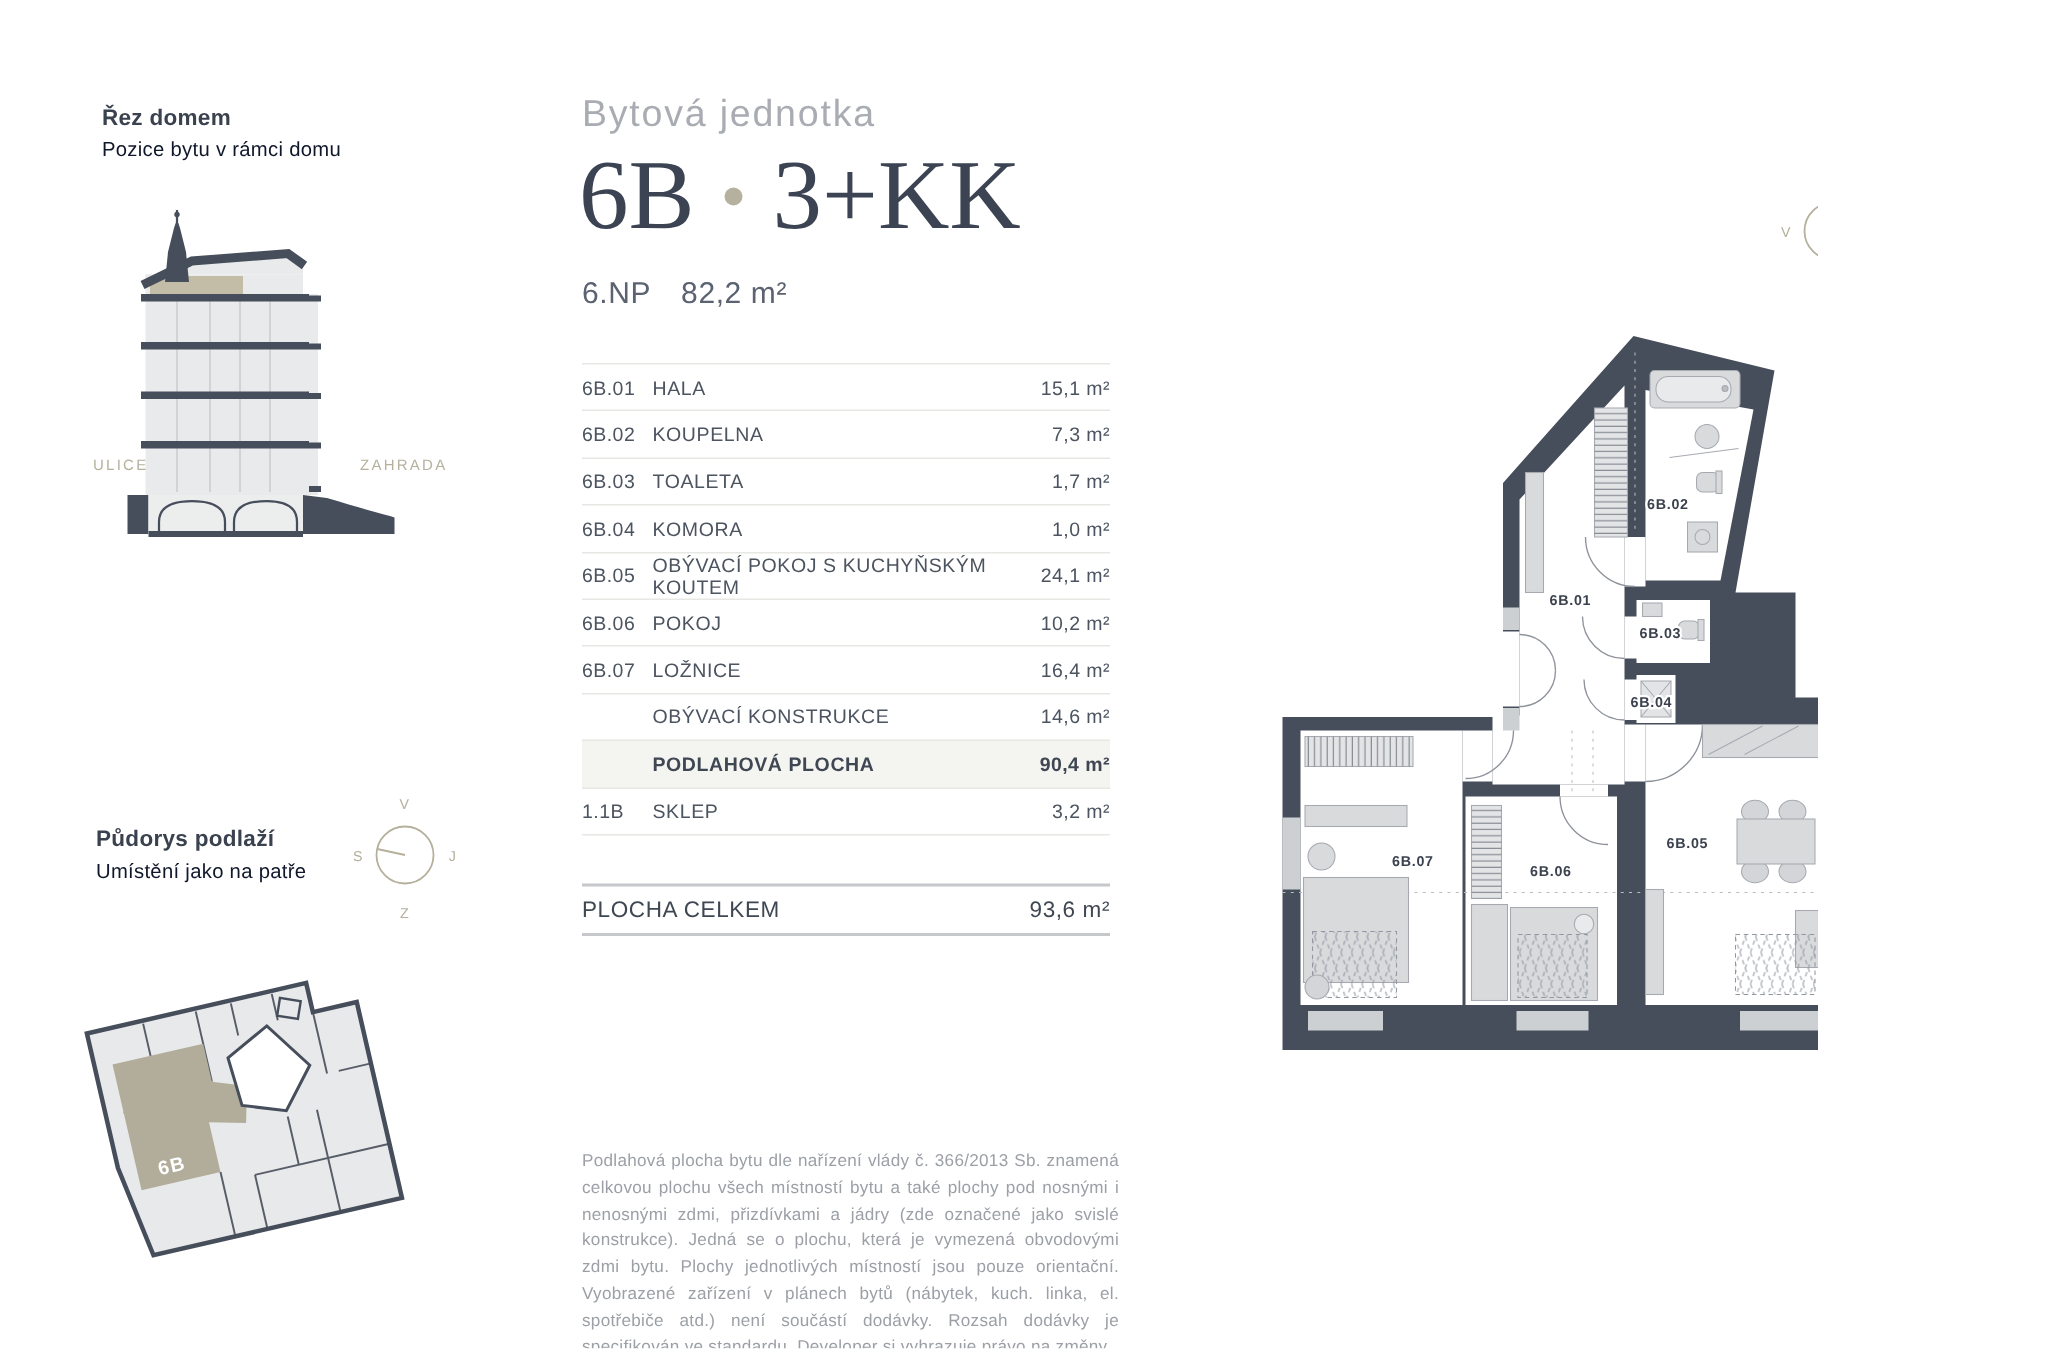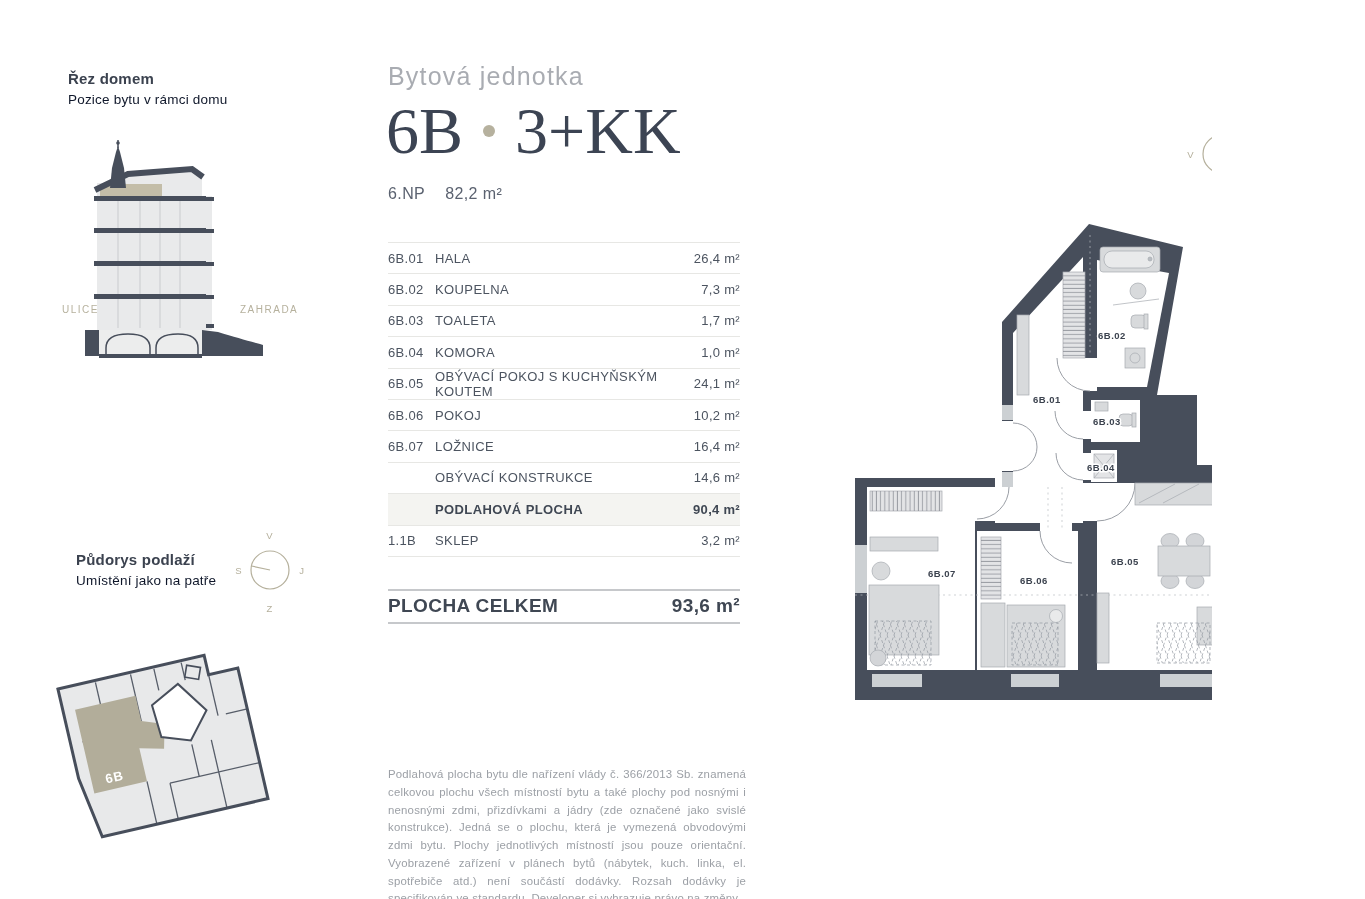--- a/index.html
+++ b/index.html
@@ -7,32 +7,32 @@
         font-family:"Liberation Sans",sans-serif;color:#3e4653;}
   .abs{position:absolute;}
   
   .panel-title{font-size:15px;font-weight:bold;color:#3b424f;letter-spacing:.2px;}
   .panel-sub{font-size:13.5px;color:#0f172a;margin-top:5px;letter-spacing:.2px;}
   
   .eyebrow{font-size:25px;color:#a9acb2;letter-spacing:1.2px;}
   .big-title{display:flex;align-items:center;font-family:"Liberation Serif",serif;
              font-size:66px;color:#3c4453;line-height:1;}
   .big-title .dot{width:12px;height:12px;border-radius:50%;background:#b6b19e;margin:0 20px;}
-  .floor-line{display:flex;gap:20px;font-size:16px;color:#5b6270;letter-spacing:.4px;}
+  .floor-line{display:flex;gap:20px;font-size:20px;color:#5b6270;letter-spacing:.4px;}
   
   .table{width:352px;font-size:13px;color:#4c5460;}
   .trow{display:flex;align-items:center;height:30.4px;border-bottom:1px solid #e7e7e4;letter-spacing:.3px;}
   .trow:first-child{border-top:1px solid #e7e7e4;}
   .tcode{width:47px;flex:none;}
   .tname{flex:1;letter-spacing:.4px;}
   .tval{flex:none;text-align:right;}
   .trow.subtotal{font-weight:bold;background:#f4f4f1;color:#3f4753;}
   .total-row{display:flex;align-items:center;height:31px;margin-top:32px;
              border-top:2px solid #c6c8cb;border-bottom:2px solid #c6c8cb;
-             font-weight:bold;font-size:19px;color:#3f4753;letter-spacing:.4px;}
+             font-weight:normal;font-size:15px;color:#3f4753;letter-spacing:.4px;}
   .total-row .tname{flex:1;}
   
   .disclaimer{width:358px;font-size:11.4px;line-height:1.56;color:#9ca0a6;text-align:justify;letter-spacing:.2px;}
   svg{display:block;}
   text{font-family:"Liberation Sans",sans-serif;}
 </style>
 </head>
 <body>
 
 <div class="page">
@@ -83,21 +83,21 @@
       <rect x="45" y="192" width="14" height="26" fill="#474e5b"></rect>
       <path d="M162,192 L178,194 C195,199 208,203 220,206 L223,207 L223,218 L162,218 Z" fill="#474e5b"></path>
       <rect x="59" y="192" width="103" height="26" fill="#eceded"></rect>
       <path d="M66,218 L66,210 Q66,196 88,196 Q110,196 110,210 L110,218 M116,218 L116,210 Q116,196 138,196 Q158,196 158,210 L158,218" stroke="#474e5b" stroke-width="1.5" fill="none"></path>
       <rect x="59" y="216" width="103" height="4" fill="#474e5b"></rect>
     </g>
     <text x="22" y="175" font-size="10" letter-spacing="1.5" fill="#b6b19d">ULICE</text>
     <text x="200" y="175" font-size="10" letter-spacing="1.5" fill="#b6b19d">ZAHRADA</text>
   </svg>
 
-  <div class="abs" style="left:76px;top:551px;">
+  <div class="abs" style="left:64px;top:551px;">
     <div class="panel-title">Půdorys podlaží</div>
     <div class="panel-sub">Umístění jako na patře</div>
   </div>
 
   <svg class="abs" style="left:225px;top:522px;" width="90" height="95" viewBox="0 0 90 95">
     <circle cx="45" cy="48" r="19" stroke="#b5b09c" stroke-width="1.2" fill="none"></circle>
     <line x1="45" y1="48" x2="26.5" y2="44" stroke="#b5b09c" stroke-width="1.2"></line>
     <g fill="#b5b09c" font-size="9.5" text-anchor="middle" letter-spacing="1">
       <text x="45" y="17">V</text>
       <text x="14" y="52">S</text>
@@ -143,21 +143,21 @@
 
   <div class="abs floor-line" style="left:388px;top:185px;">
     <span>6.NP</span>
     <span>82,2 m²</span>
   </div>
 
   <div class="abs table" style="left:388px;top:242px;">
     <div class="trow">
       <span class="tcode">6B.01</span>
       <span class="tname">HALA</span>
-      <span class="tval">26,4 m²</span>
+      <span class="tval">15,1 m²</span>
     </div>
     <div class="trow">
       <span class="tcode">6B.02</span>
       <span class="tname">KOUPELNA</span>
       <span class="tval">7,3 m²</span>
     </div>
     <div class="trow">
       <span class="tcode">6B.03</span>
       <span class="tname">TOALETA</span>
       <span class="tval">1,7 m²</span>

